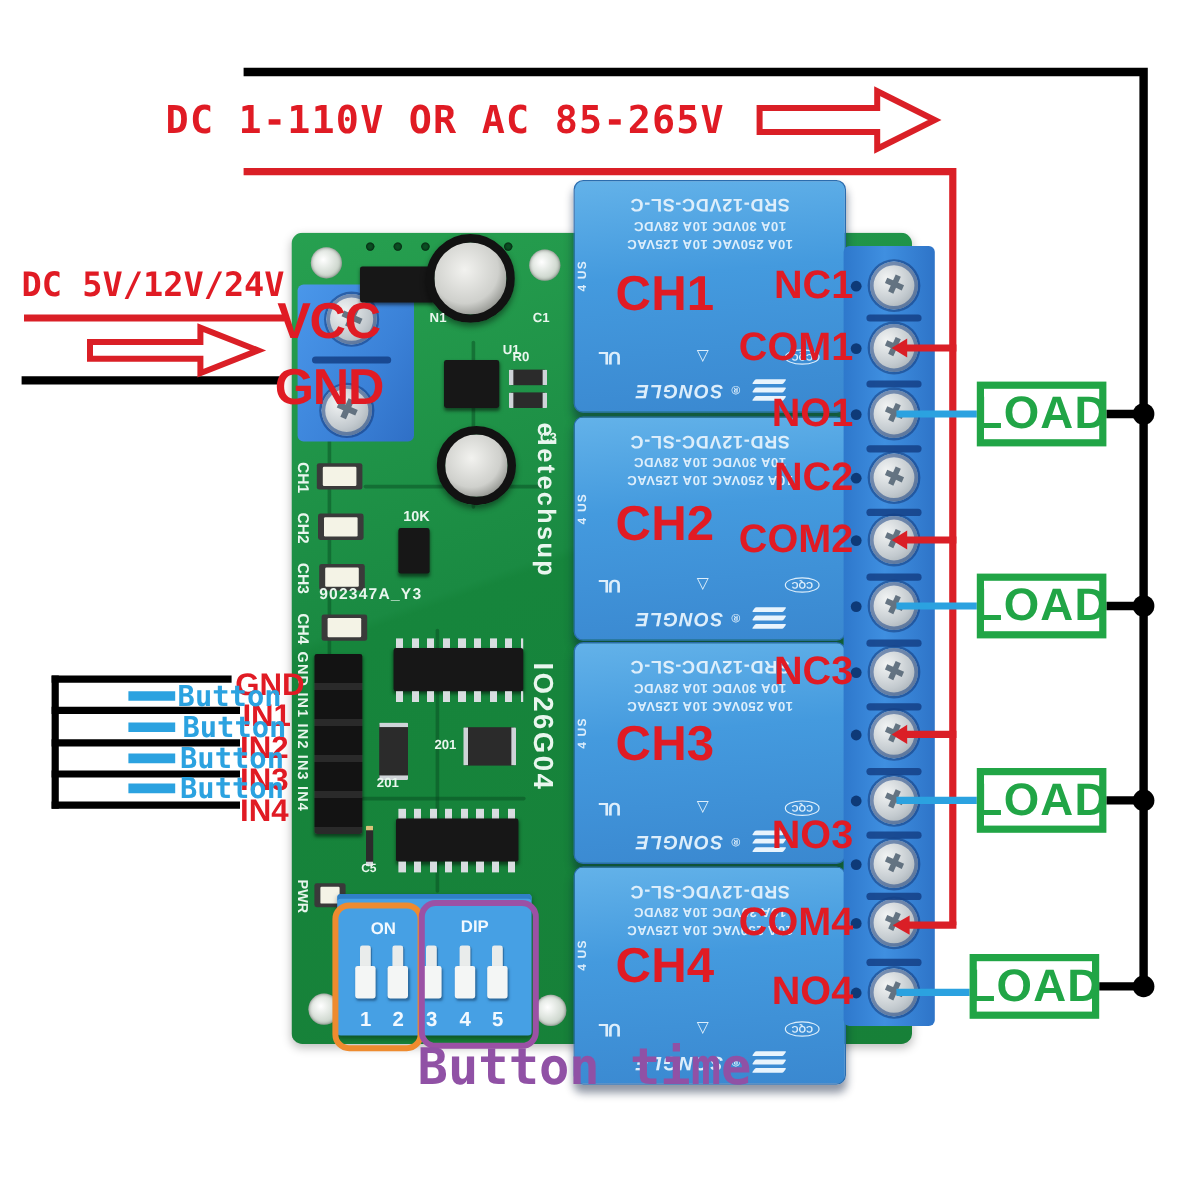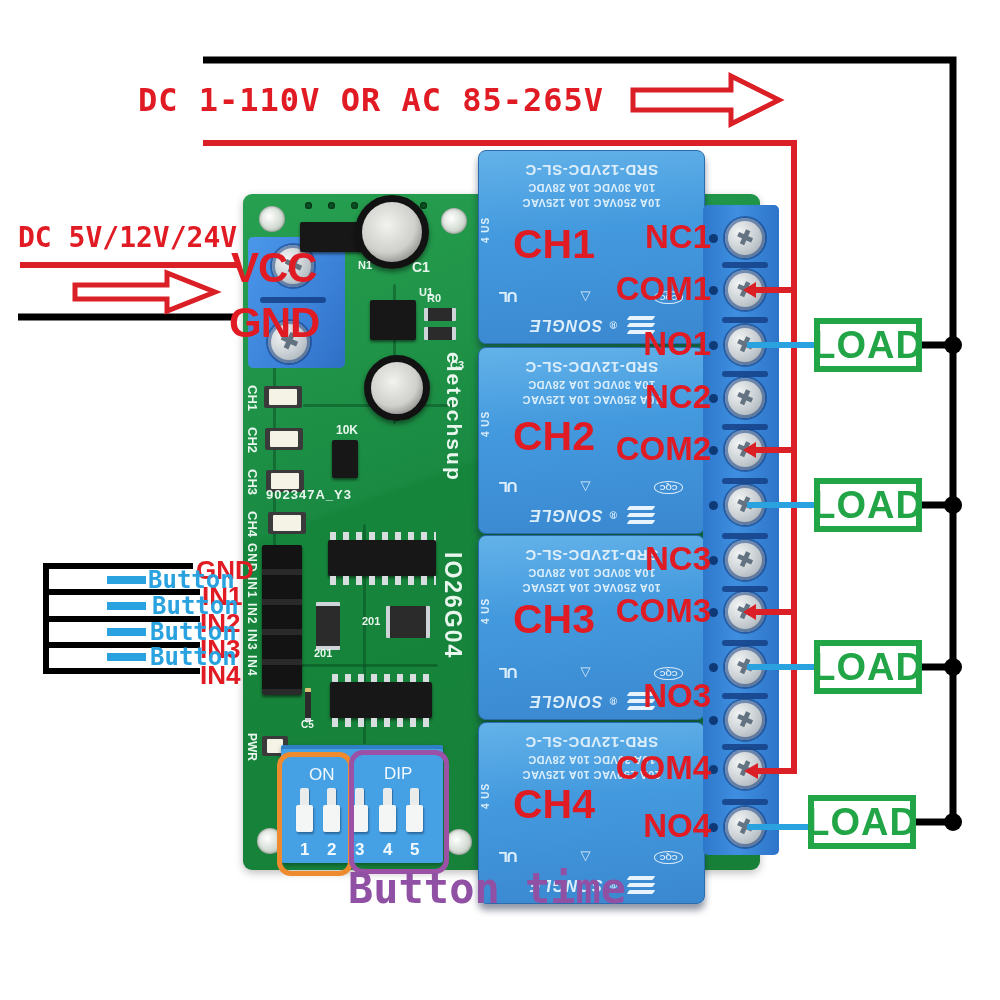--- a/index.html
+++ b/index.html
@@ -55,21 +55,21 @@
   .r-ul{font-size:15px;font-weight:bold;letter-spacing:-1px;}
   .r-tri{font-size:13px;}
   .r-cqc{font-size:8px;font-weight:bold;border:1.5px solid #ddeefb;border-radius:50%;padding:1px 5px;}
   .r-rate{font-size:11px;font-weight:bold;letter-spacing:.4px;line-height:15px;}
   .r-model{font-size:15px;font-weight:bold;letter-spacing:.6px;margin-top:1px;}
   .r-side{position:absolute;right:1px;top:52%;font-size:10px;font-weight:bold;letter-spacing:1px;}
 
   
   #dip-module{position:absolute;left:281px;top:745px;width:162px;height:118px;background:#46a0e4;
               border-radius:3px;box-shadow:inset 0 4px 0 #2f7fc8,0 2px 4px rgba(0,0,0,.35);z-index:2;}
-  .dip-word{position:absolute;color:#f2f9ff;font-weight:normal;font-size:17px;line-height:1;}
+  .dip-word{position:absolute;color:#f2f9ff;font-weight:bold;font-size:14px;line-height:1;}
   .sw{position:absolute;width:18px;height:46px;}
   .sw .neck{position:absolute;left:4px;top:0;width:9px;height:22px;background:#e9eceb;border-radius:2px;
             box-shadow:1px 1px 1px rgba(20,60,100,.5);}
   .sw .knob{position:absolute;left:0;top:17px;width:17px;height:27px;background:#f4f6f5;border-radius:2px;
             box-shadow:1px 2px 2px rgba(20,60,100,.55);}
   .dip-num{position:absolute;color:#f2f9ff;font-weight:bold;font-size:17px;line-height:1;}
   .group-rect{position:absolute;border-radius:14px;z-index:6;}
 
   
   #wires{position:absolute;left:0;top:0;z-index:5;pointer-events:none;}
@@ -109,21 +109,21 @@
   <div class="tblock" style="left:248px;top:237px;width:97px;height:131px;background:linear-gradient(120deg,#4a97ea,#3b82d8 60%,#2f6fc6);z-index:2;">
     <div class="screw" style="left:24px;top:8px;width:42px;height:42px;font-size:22px;"></div>
     <div class="tdiv" style="left:12px;top:60px;width:66px;"></div>
     <div class="screw" style="left:20px;top:84px;width:42px;height:42px;font-size:22px;"></div>
   </div>
 
   <div class="chip" style="left:300px;top:222px;width:62px;height:30px;z-index:2;"></div>
   <div class="cap" style="left:355px;top:195px;width:60px;height:60px;z-index:2;"></div>
   <div class="cap" style="left:364px;top:355px;width:52px;height:52px;z-index:2;"></div>
   <div class="silk" style="left:358px;top:260px;font-size:11px;z-index:3;">N1</div>
-  <div class="silk" style="left:412px;top:260px;font-size:14px;z-index:3;">C1</div>
+  <div class="silk" style="left:444px;top:260px;font-size:11px;z-index:3;">C1</div>
   <div class="silk" style="left:383px;top:287px;font-size:11px;z-index:3;padding-left:36px;">U1</div>
   <div class="silk" style="left:427px;top:293px;font-size:11px;z-index:3;">R0</div>
   <div class="silk" style="left:450px;top:360px;font-size:11px;z-index:3;">C3</div>
   <div class="chip" style="left:370px;top:300px;width:46px;height:40px;z-index:2;"></div>
   <div class="smd" style="left:424px;top:308px;width:24px;height:13px;z-index:2;"></div>
   <div class="smd" style="left:424px;top:327px;width:24px;height:13px;z-index:2;"></div>
 
   <div class="silk vtext" style="left:246px;top:385px;font-size:13px;z-index:2;">CH1</div>
   <div class="silk vtext" style="left:246px;top:427px;font-size:13px;z-index:2;">CH2</div>
   <div class="silk vtext" style="left:246px;top:469px;font-size:13px;z-index:2;">CH3</div>
@@ -398,21 +398,20 @@
   <div class="note lbl red" style="left:513px;top:416px;font-size:41px;">CH2</div>
   <div class="note lbl red" style="left:513px;top:599px;font-size:41px;">CH3</div>
   <div class="note lbl red" style="left:513px;top:784px;font-size:41px;">CH4</div>
 
   <div class="note lbl red term-lbl" style="left:589px;top:220px;">NC1</div>
   <div class="note lbl red term-lbl" style="left:589px;top:272px;">COM1</div>
   <div class="note lbl red term-lbl" style="left:589px;top:327px;">NO1</div>
   <div class="note lbl red term-lbl" style="left:589px;top:380px;">NC2</div>
   <div class="note lbl red term-lbl" style="left:589px;top:432px;">COM2</div>
   <div class="note lbl red term-lbl" style="left:589px;top:542px;">NC3</div>
-  <div class="note lbl red term-lbl" style="left:589px;top:594px;">COM3</div>
   <div class="note lbl red term-lbl" style="left:589px;top:679px;">NO3</div>
   <div class="note lbl red term-lbl" style="left:589px;top:751px;">COM4</div>
   <div class="note lbl red term-lbl" style="left:589px;top:809px;">NO4</div>
 
   <div class="load-box" style="left:814px;top:318px;">
       <span>LOAD</span>
     </div>
   <div class="load-box" style="left:814px;top:478px;">
       <span>LOAD</span>
     </div>

